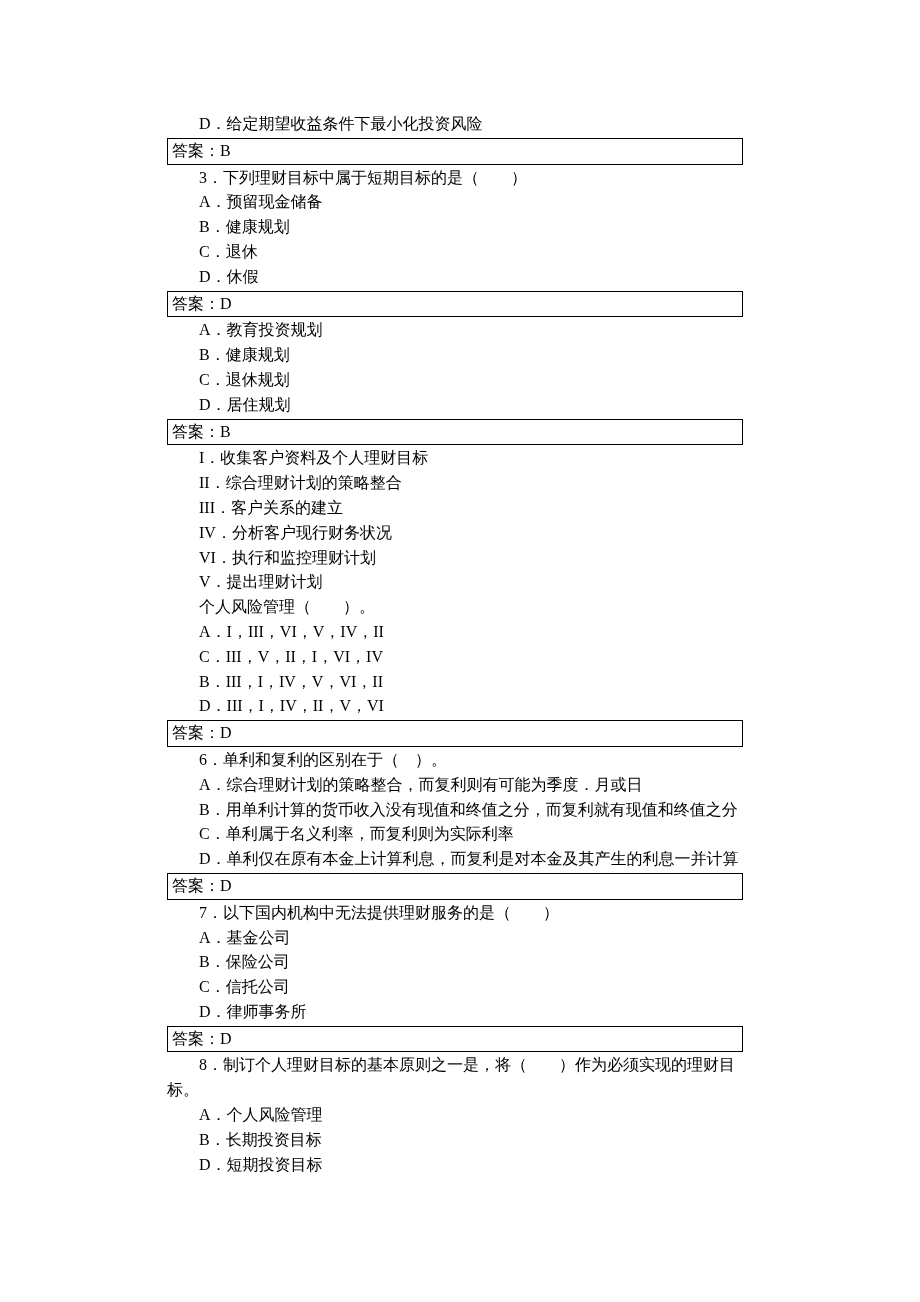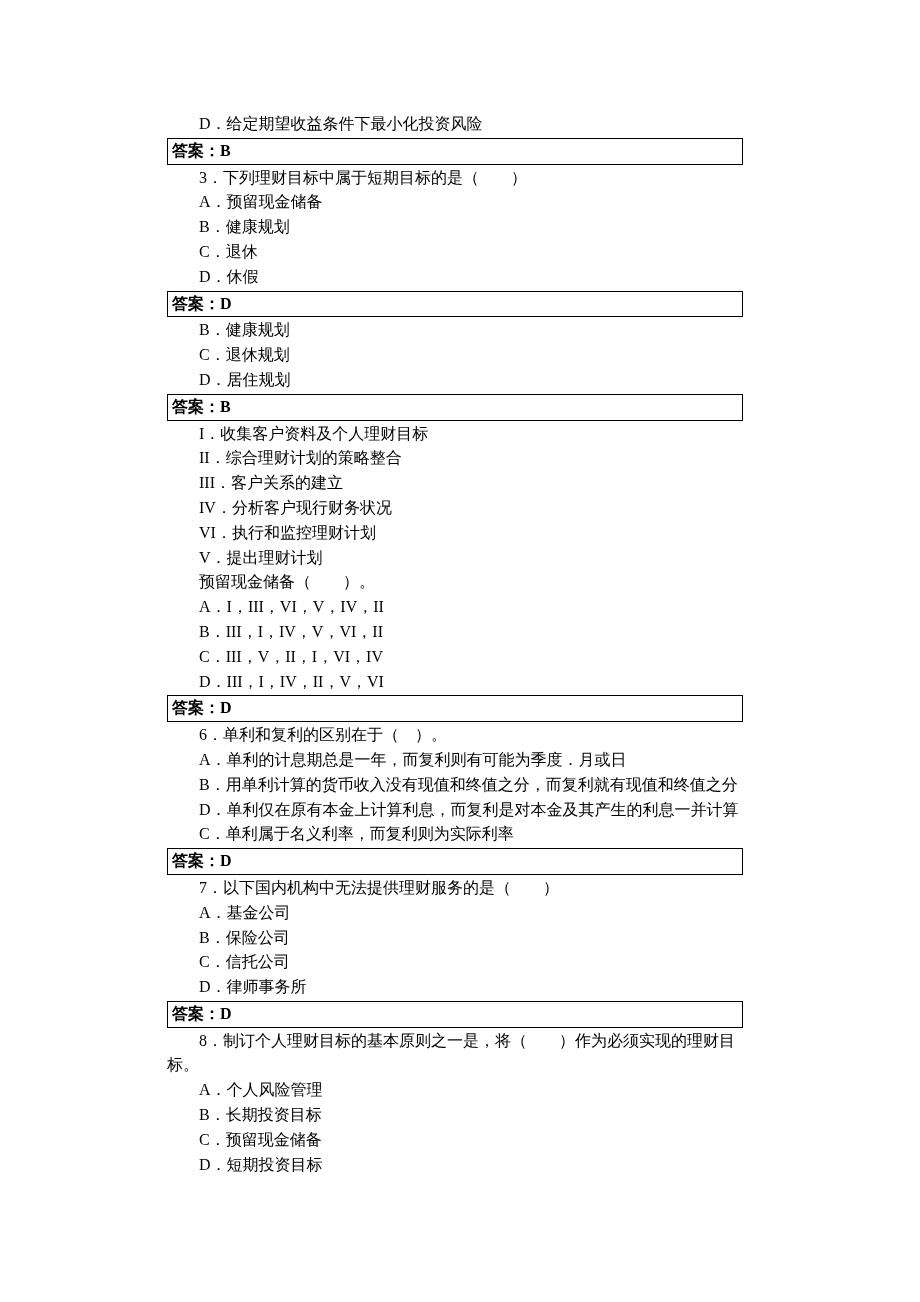--- a/index.html
+++ b/index.html
@@ -17,72 +17,71 @@
     box-sizing: border-box;
   }
   .indent {
     text-indent: 2em;
   }
   .answer-box {
     border: 1px solid #000;
     padding: 0 4px;
     margin: 1px 0;
     text-indent: 0;
-    font-weight: bold;
   }
   p {
     margin: 0;
   }
 </style>
 </head>
 <body>
 
 <div class="page">
 
   <p class="indent">D．给定期望收益条件下最小化投资风险</p>
   <div class="answer-box"><span>答案：B</span></div>
 
   <p class="indent">3．下列理财目标中属于短期目标的是（　　）</p>
   <p class="indent">A．预留现金储备</p>
   <p class="indent">B．健康规划</p>
   <p class="indent">C．退休</p>
   <p class="indent">D．休假</p>
   <div class="answer-box"><span>答案：D</span></div>
 
+  <p class="indent">A．教育投资规划</p>
   <p class="indent">B．健康规划</p>
   <p class="indent">C．退休规划</p>
   <p class="indent">D．居住规划</p>
   <div class="answer-box"><span>答案：B</span></div>
 
   <p class="indent">I．收集客户资料及个人理财目标</p>
   <p class="indent">II．综合理财计划的策略整合</p>
   <p class="indent">III．客户关系的建立</p>
   <p class="indent">IV．分析客户现行财务状况</p>
   <p class="indent">VI．执行和监控理财计划</p>
   <p class="indent">V．提出理财计划</p>
-  <p class="indent">预留现金储备（　　）。</p>
+  <p class="indent">个人风险管理（　　）。</p>
   <p class="indent">A．I，III，VI，V，IV，II</p>
+  <p class="indent">C．III，V，II，I，VI，IV</p>
   <p class="indent">B．III，I，IV，V，VI，II</p>
-  <p class="indent">C．III，V，II，I，VI，IV</p>
   <p class="indent">D．III，I，IV，II，V，VI</p>
   <div class="answer-box"><span>答案：D</span></div>
 
   <p class="indent">6．单利和复利的区别在于（　）。</p>
-  <p class="indent">A．单利的计息期总是一年，而复利则有可能为季度．月或日</p>
+  <p class="indent">A．综合理财计划的策略整合，而复利则有可能为季度．月或日</p>
   <p class="indent">B．用单利计算的货币收入没有现值和终值之分，而复利就有现值和终值之分</p>
+  <p class="indent">C．单利属于名义利率，而复利则为实际利率</p>
   <p class="indent">D．单利仅在原有本金上计算利息，而复利是对本金及其产生的利息一并计算</p>
-  <p class="indent">C．单利属于名义利率，而复利则为实际利率</p>
   <div class="answer-box"><span>答案：D</span></div>
 
   <p class="indent">7．以下国内机构中无法提供理财服务的是（　　）</p>
   <p class="indent">A．基金公司</p>
   <p class="indent">B．保险公司</p>
   <p class="indent">C．信托公司</p>
   <p class="indent">D．律师事务所</p>
   <div class="answer-box"><span>答案：D</span></div>
 
   <p class="indent">8．制订个人理财目标的基本原则之一是，将（　　）作为必须实现的理财目标。</p>
   <p class="indent">A．个人风险管理</p>
   <p class="indent">B．长期投资目标</p>
-  <p class="indent">C．预留现金储备</p>
   <p class="indent">D．短期投资目标</p>
 
 </div>
 
 </body></html>

